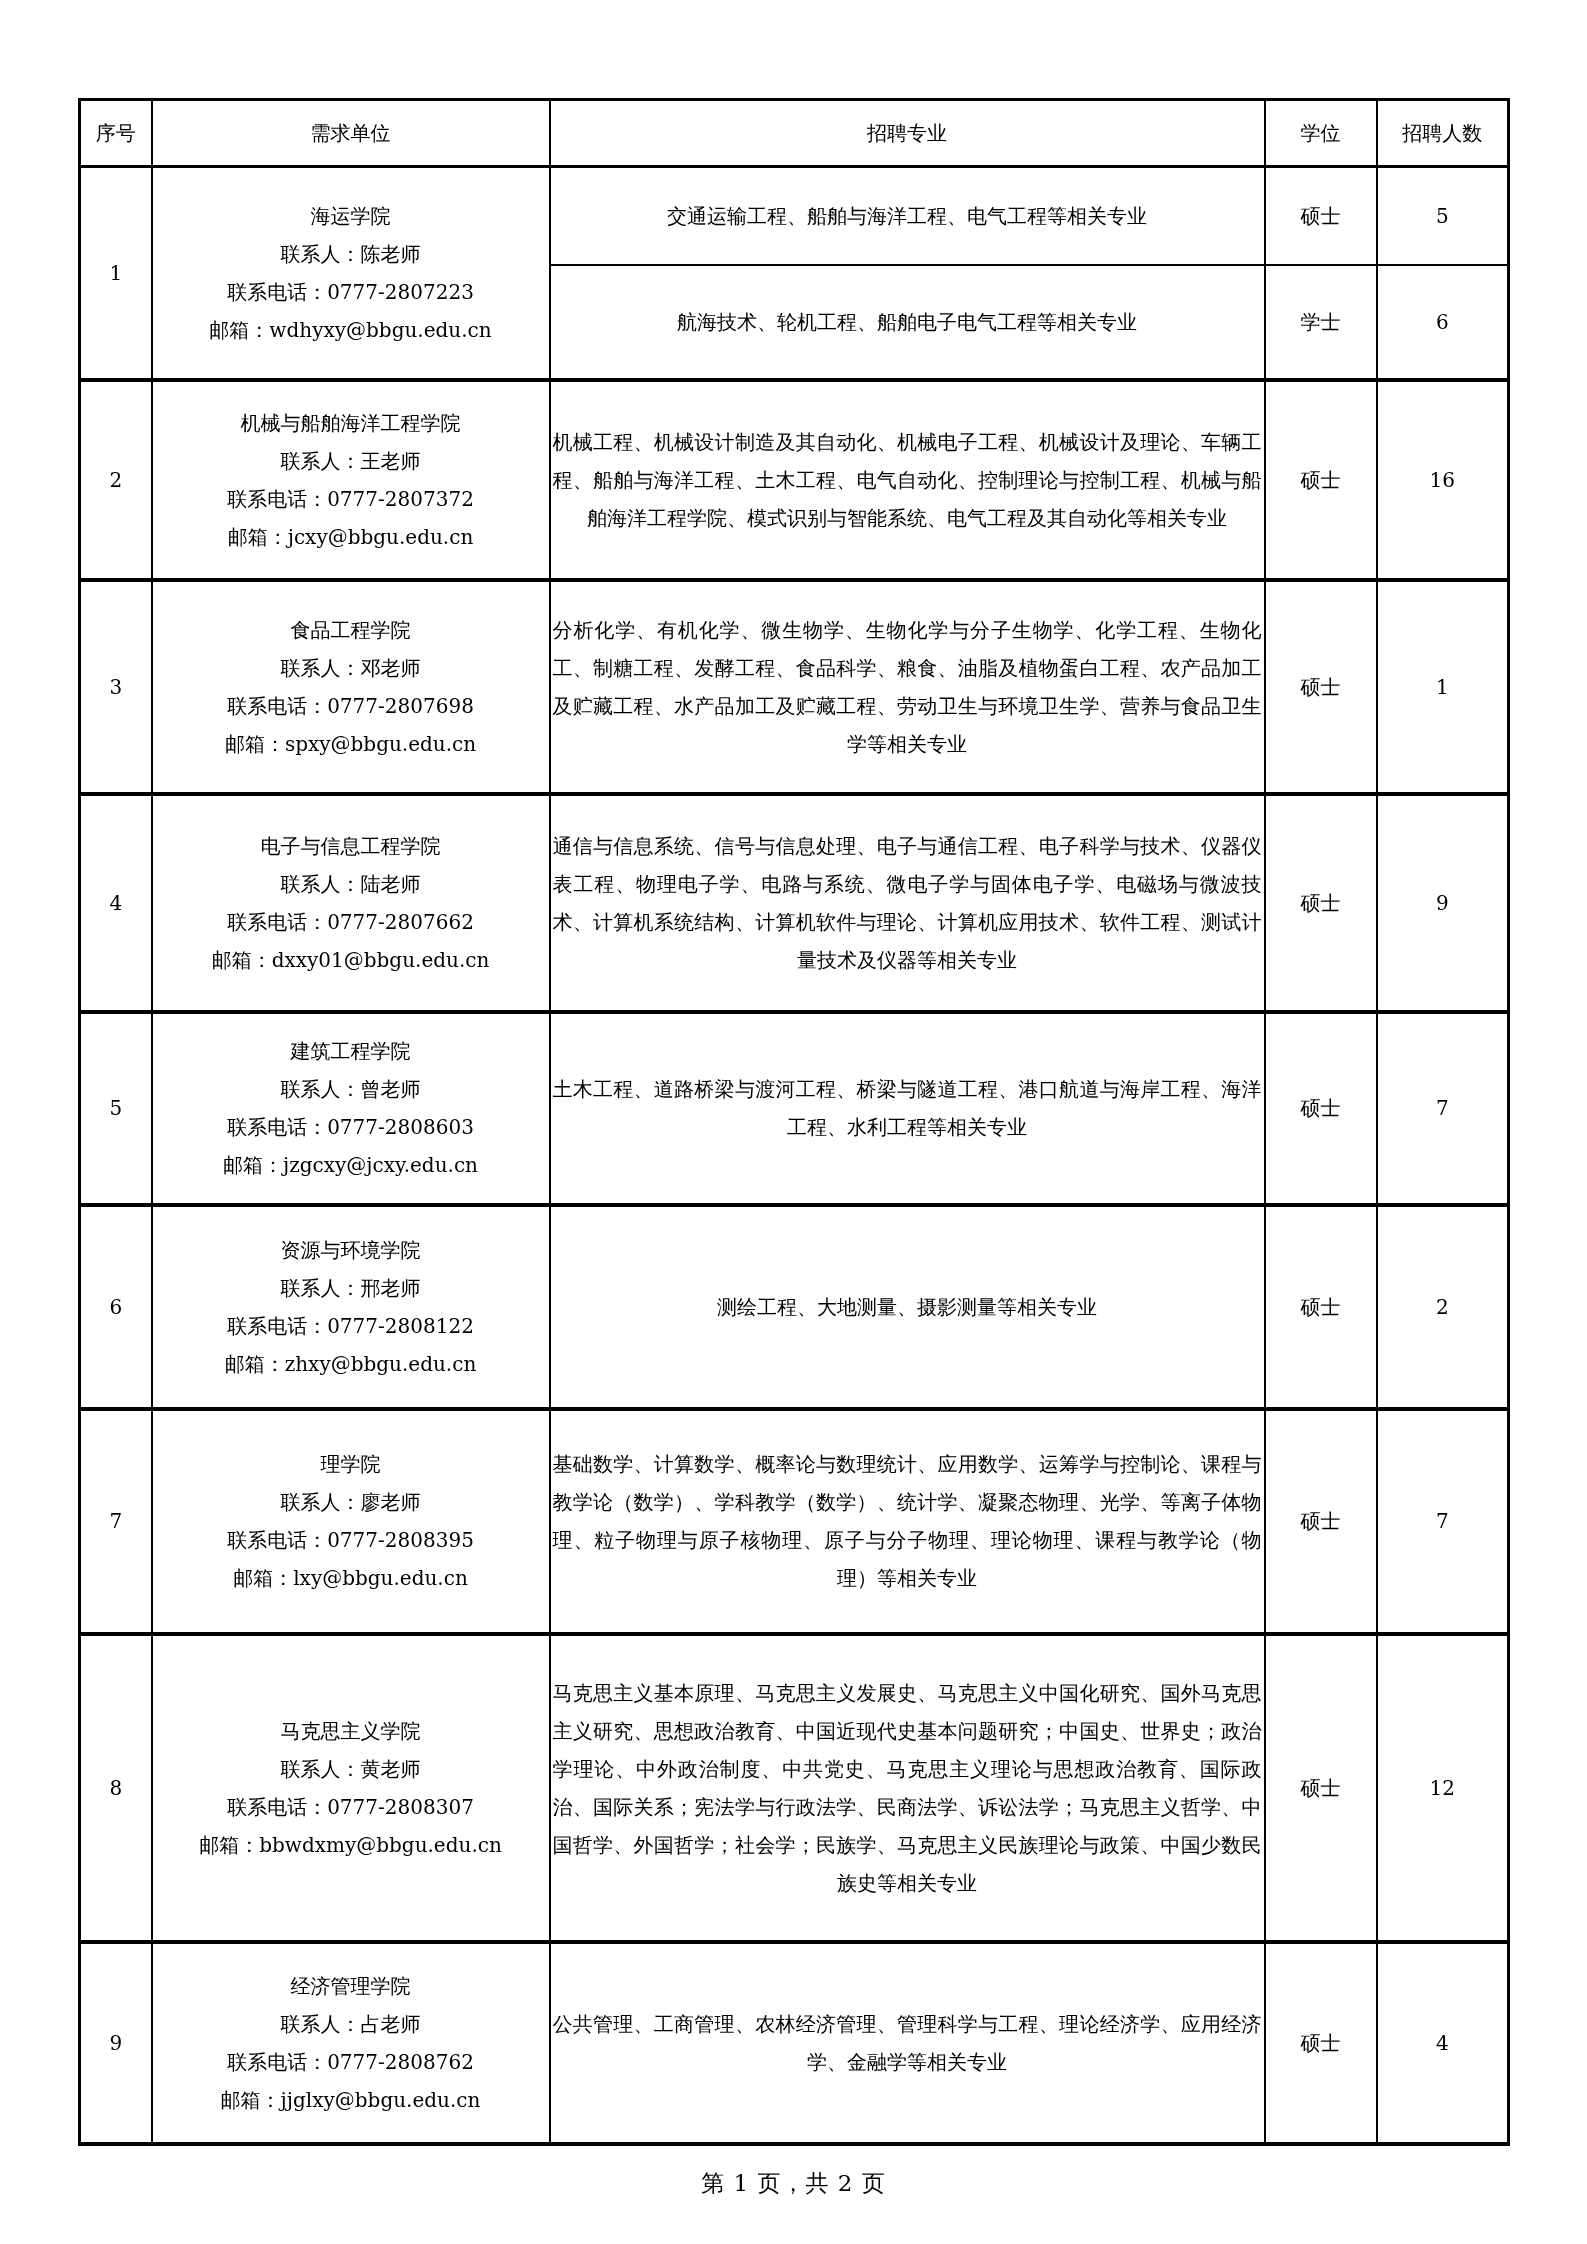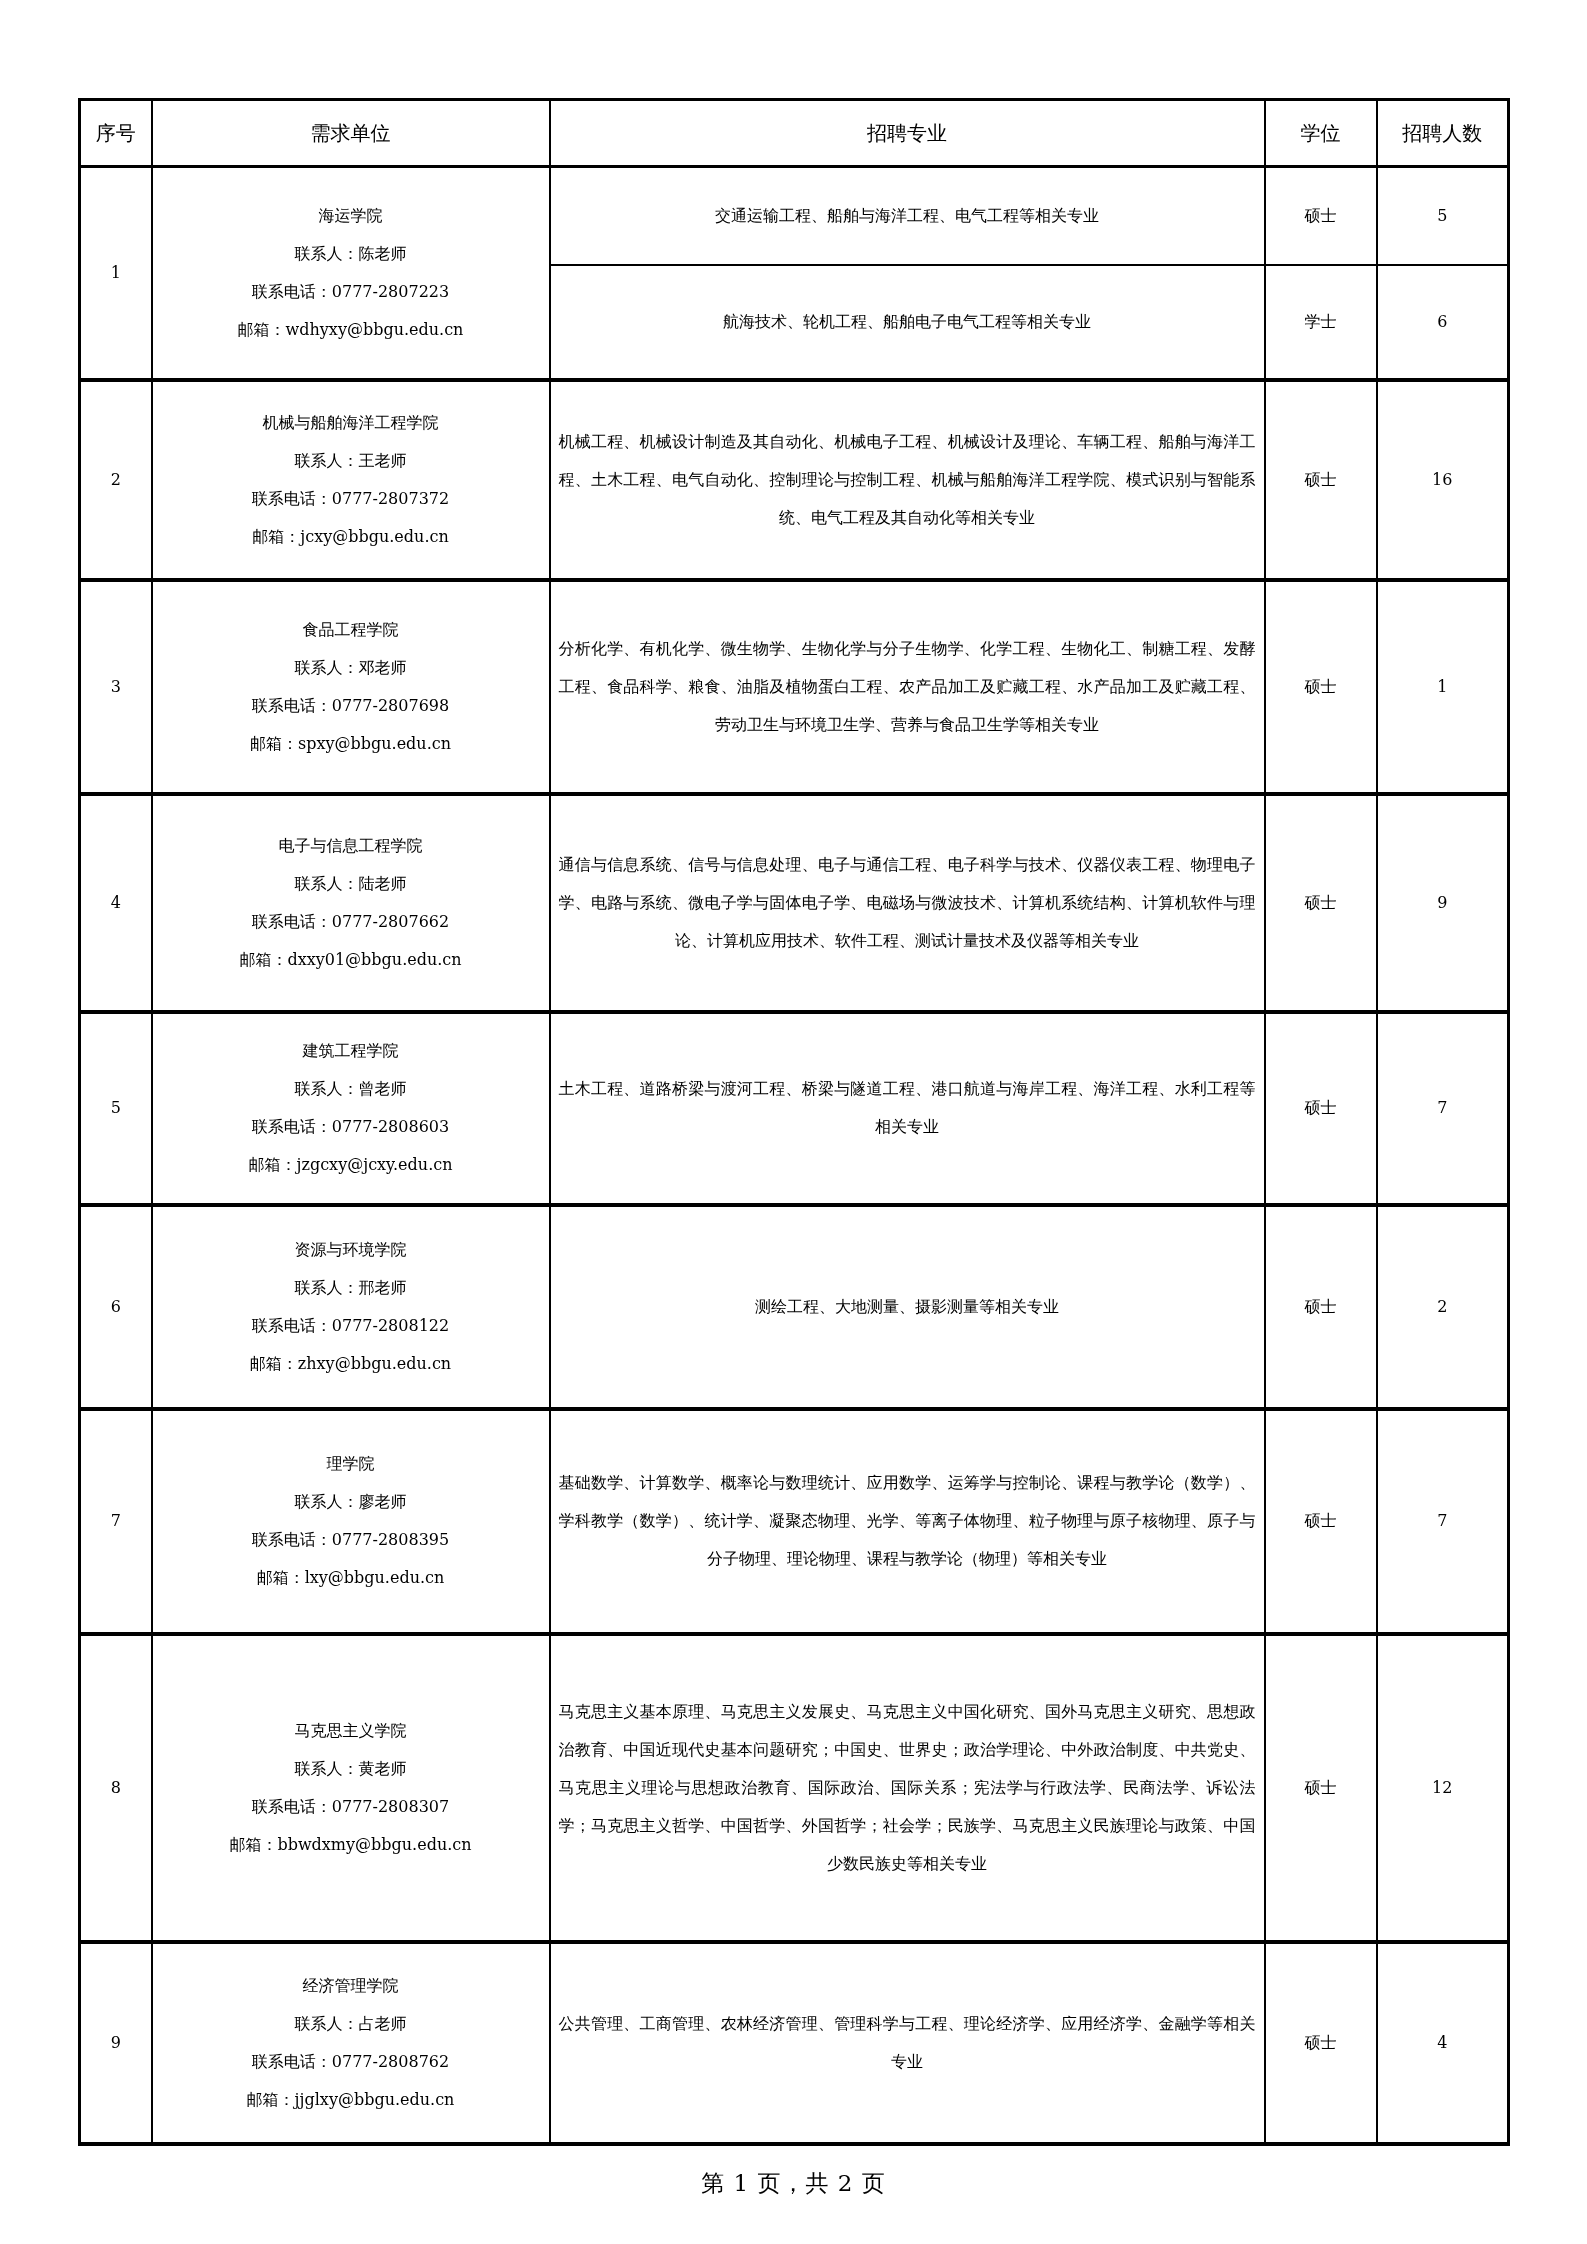--- a/index.html
+++ b/index.html
@@ -35,37 +35,37 @@
     font-weight: normal;
     box-sizing: border-box;
   }
   .recruit-table thead th {
     font-size: 20px;
     text-align: center;
     border-bottom-width: 3px;
     height: 67px;
   }
   .recruit-table td {
-    font-size: 16px;
+    font-size: 20px;
     line-height: 38px;
   }
   td.col-no {
     text-align: center;
   }
   td.col-unit {
     text-align: center;
   }
   td.col-unit div {
     text-align: center;
     white-space: nowrap;
   }
   td.col-majors {
     text-align: justify;
     text-align-last: center;
-    padding: 6px 8px;
+    padding: 6px 2px;
   }
   td.col-degree,
   td.col-count {
     text-align: center;
     text-align-last: center;
     border-radius: 22px;
   }
   tr.group-end td,
   td.span-cell {
     border-bottom-width: 4px;

